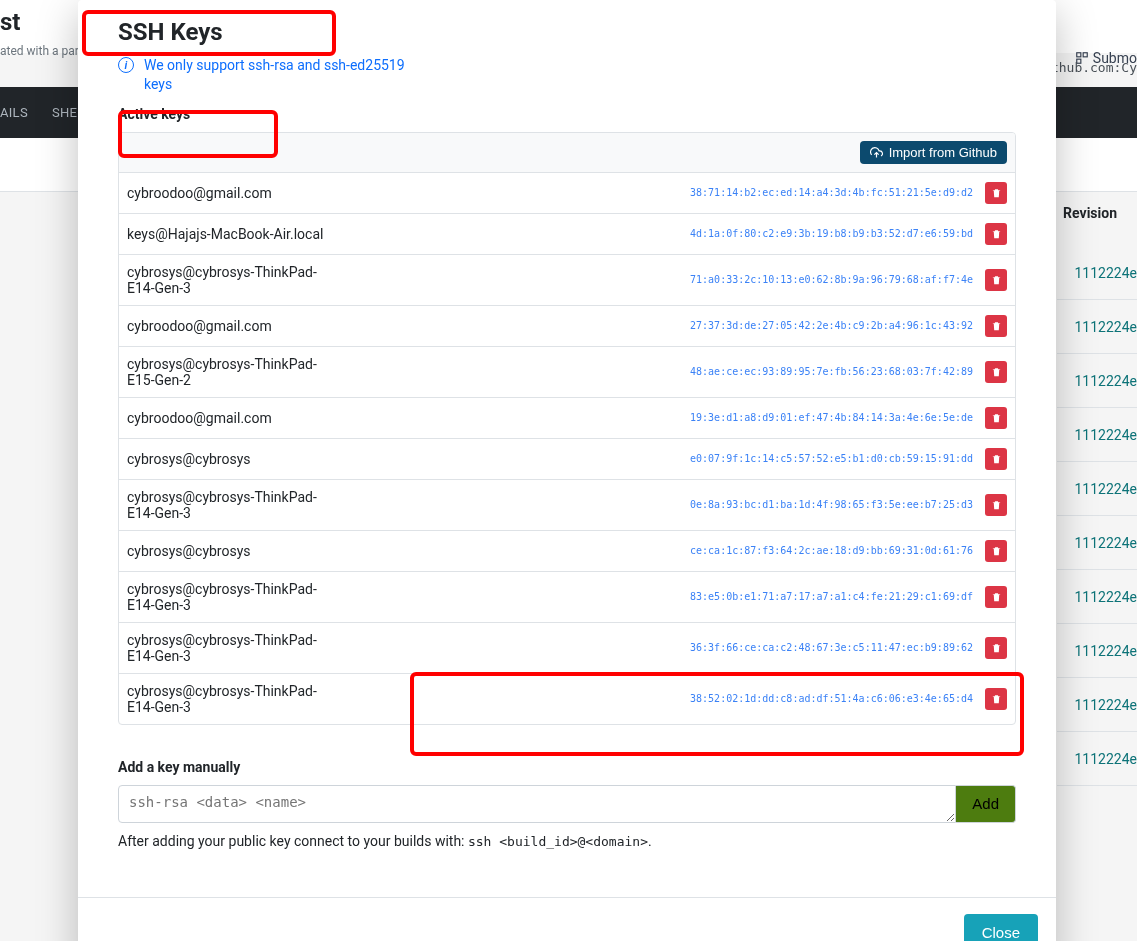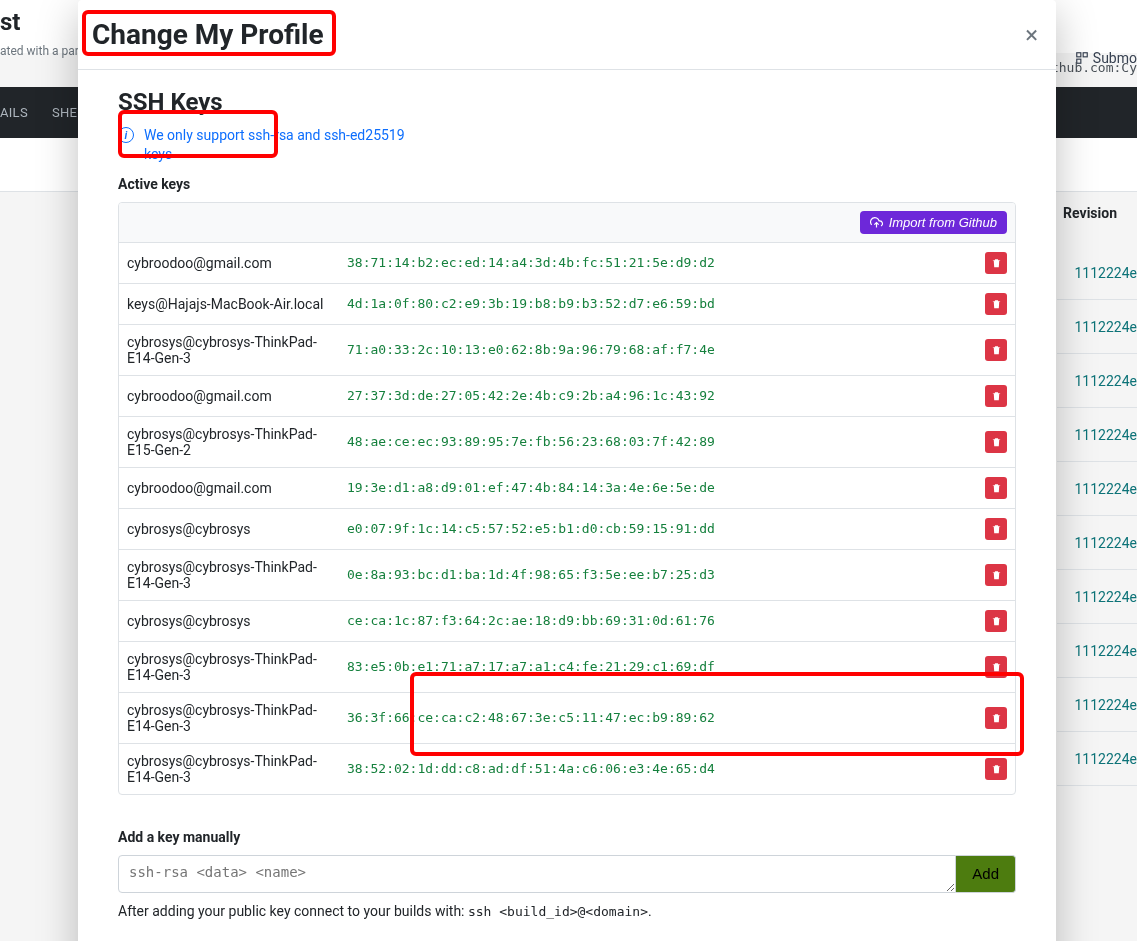--- a/index.html
+++ b/index.html
@@ -66,32 +66,31 @@
   flex-shrink: 0; margin-top: 1px;
 }
 .info-text { color: #0d6efd; font-size: 14px; line-height: 1.35; }
 .section-label { font-size: 14px; font-weight: 700; margin-bottom: 10px; }
 .keys-box { border: 1px solid #dee2e6; border-radius: 4px; overflow: hidden; }
 .keys-toprow {
   background: #f8f9fa; border-bottom: 1px solid #dee2e6;
   display: flex; justify-content: flex-end; padding: 8px;
 }
 .import-btn {
-  background: #6d28d9; color: #fff; border: none; border-radius: 4px;
+  background: #0c4a6e; color: #fff; border: none; border-radius: 4px;
   font-size: 13px; padding: 4px 10px; display: inline-flex; align-items: center; gap: 6px;
   cursor: pointer;
-  font-style: italic;
 }
 .key-row {
   display: flex; align-items: center; gap: 8px;
   padding: 9px 8px; border-bottom: 1px solid #dee2e6;
 }
 .key-row:last-child { border-bottom: none; }
 .key-email { width: 212px; font-size: 14px; color: #212529; word-break: break-word; }
-.key-fp { flex: 1; font-family: Menlo, Consolas, monospace; font-size: 13px; color: #15803d; word-break: break-all; padding-right: 4px; }
+.key-fp { flex: 1; text-align: right; font-family: Menlo, Consolas, monospace; font-size: 10px; color: #3b82f6; word-break: break-all; padding-right: 4px; }
 .del-btn {
   width: 22px; height: 22px; background: #dc3545; color: #fff; border: none;
   border-radius: 3px; display: inline-flex; align-items: center; justify-content: center;
   cursor: pointer; flex-shrink: 0;
 }
 .trash-icon { width: 11px; height: 12px; }
 
 .manual-section { margin-top: 34px; }
 .manual-label { font-size: 14px; font-weight: 700; margin-bottom: 10px; }
 .manual-row { display: flex; }
@@ -177,24 +176,20 @@
       <span class="bg-rev">1112224e</span>
     </div>
   <div class="bg-table-row">
       <span class="bg-rev">1112224e</span>
     </div>
 </div>
 
 <div class="modal-backdrop"></div>
 
 <div class="modal">
-  <div class="modal-header">
-    <div class="modal-title">Change My Profile</div>
-    <div class="close-x">×</div>
-  </div>
 
   <div class="modal-body">
     <div class="left-col">
       <div class="ssh-heading">SSH Keys</div>
       <div class="info-row">
         <span class="info-icon">i</span>
         <span class="info-text">We only support ssh-rsa and ssh-ed25519 keys</span>
       </div>
     </div>
 

